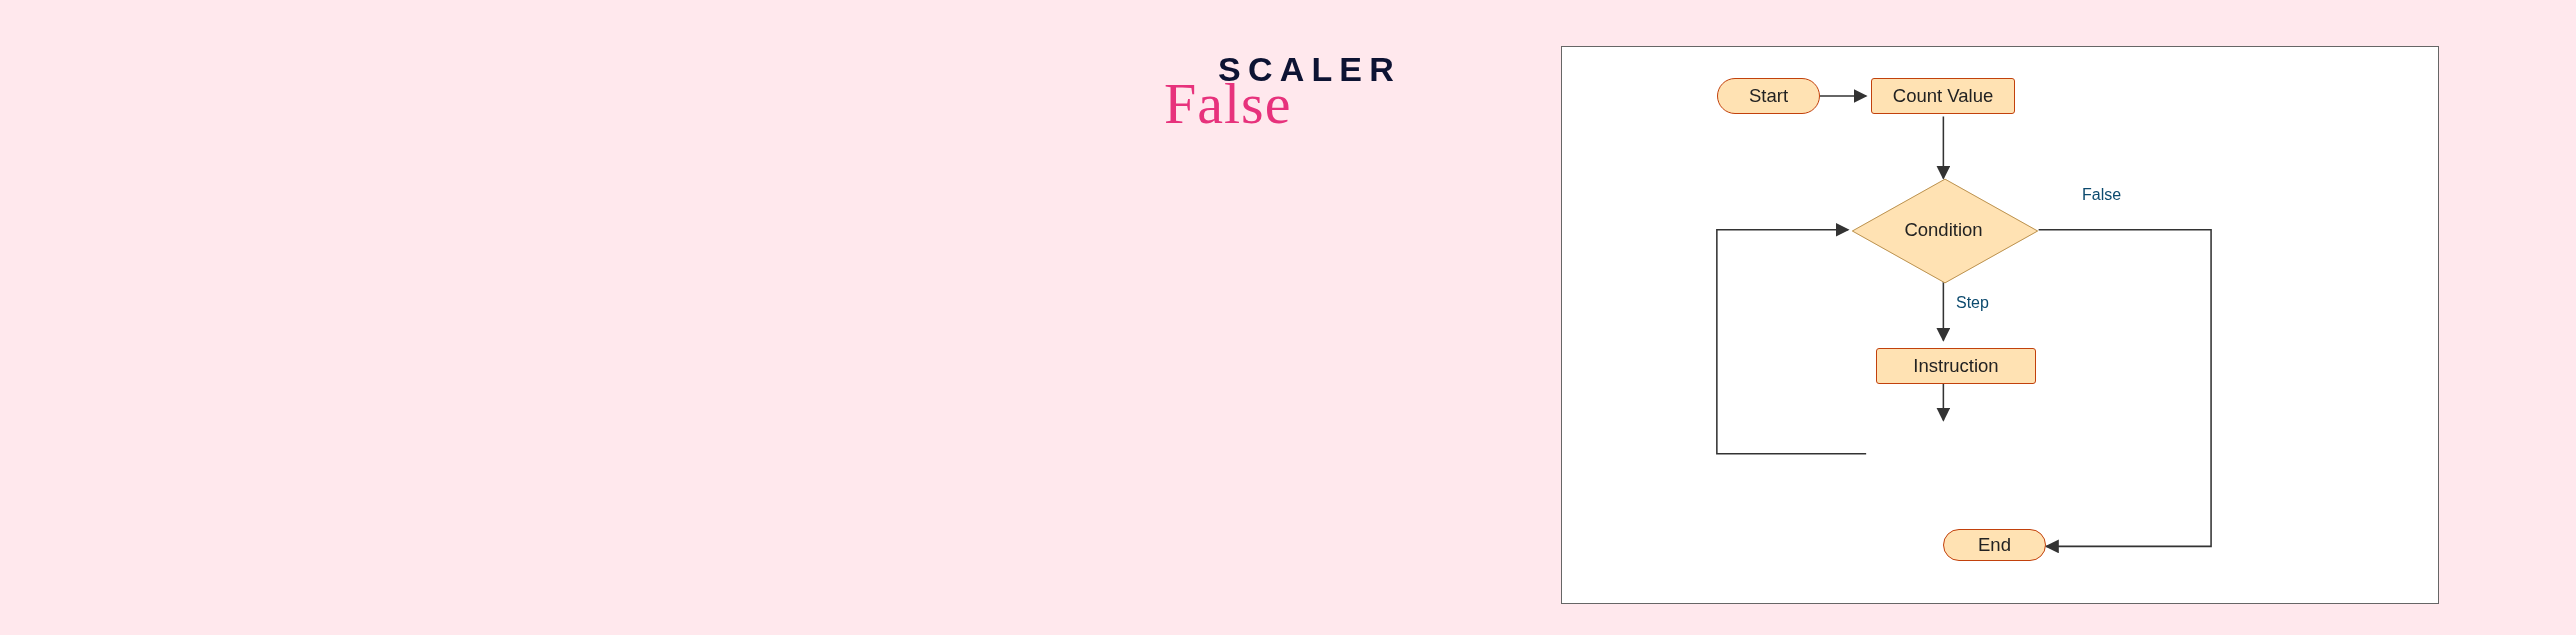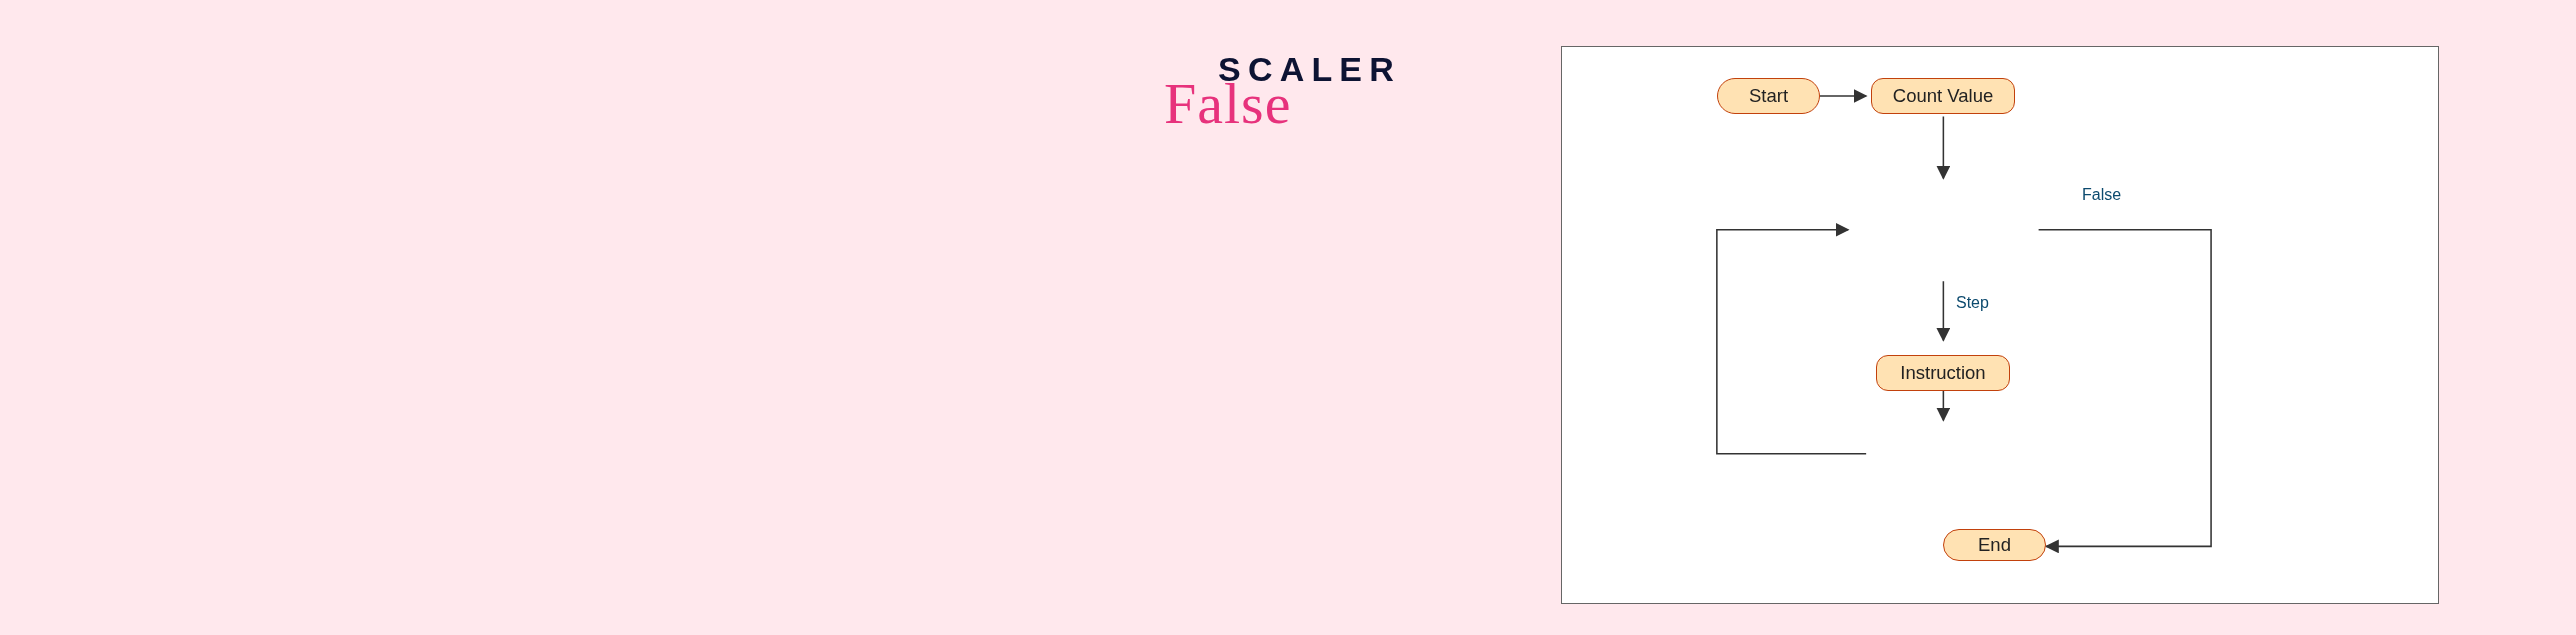--- a/index.html
+++ b/index.html
@@ -49,21 +49,21 @@
     align-items:center;
     justify-content:center;
     text-align:center;
     font-size:18.5px;
     line-height:1.15;
     color:#222;
     box-sizing:border-box;
     padding:3.1px 7.2px;
   }
   .terminator{ border-radius:515px; }
-  .process{ border-radius:12px; }
+  .process{ border-radius:3px; }
 
   
   .diamond-wrap{
     position:absolute;
     width:185px;height:103px;
   }
   .diamond-shape{
     position:absolute;inset:0;
     background:#ffe2b3;
     border:1px solid #b48a46;
@@ -125,25 +125,29 @@
   </svg>
 
   <div class="node terminator" style="left:155px;top:31px;width:103px;height:36px">
     <span>Start</span>
   </div>
 
   <div class="node process" style="left:309px;top:31px;width:144px;height:36px">
     <span>Count Value</span>
   </div>
 
+  <div class="diamond-wrap" style="left:289px;top:131px">
+    <div class="diamond-shape"></div>
+    <div class="diamond-label">Condition</div>
+  </div>
 
   <div class="edge-label" style="left:394px;top:247px">Step</div>
   <div class="edge-label" style="left:520px;top:139px">False</div>
 
-  <div class="node process" style="left:314px;top:308px;width:134px;height:36px">
+  <div class="node process" style="left:314px;top:301px;width:160px;height:36px">
     <span>Instruction</span>
   </div>
 
 
   <div class="node terminator" style="left:381px;top:482px;width:103px;height:32px">
     <span>End</span>
   </div>
 
 </div>
 

